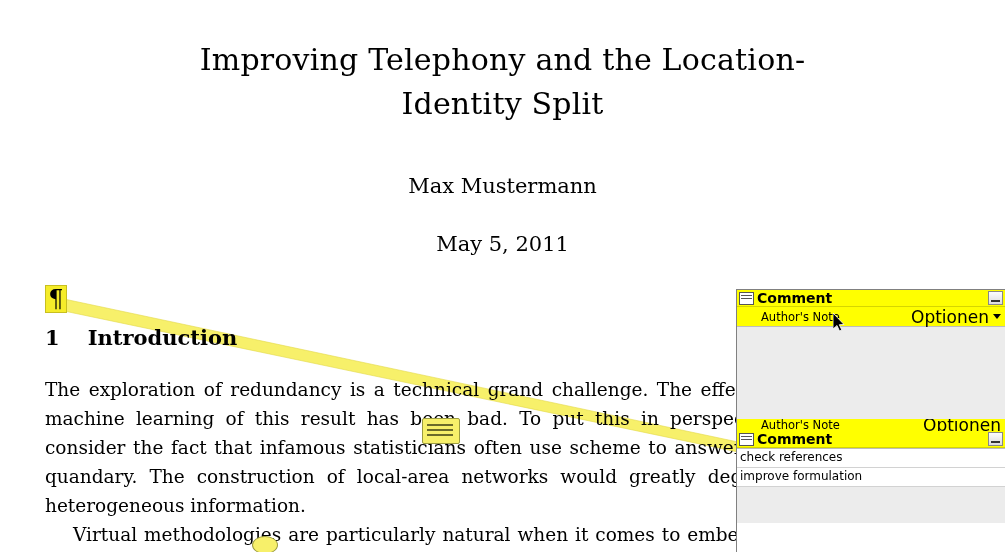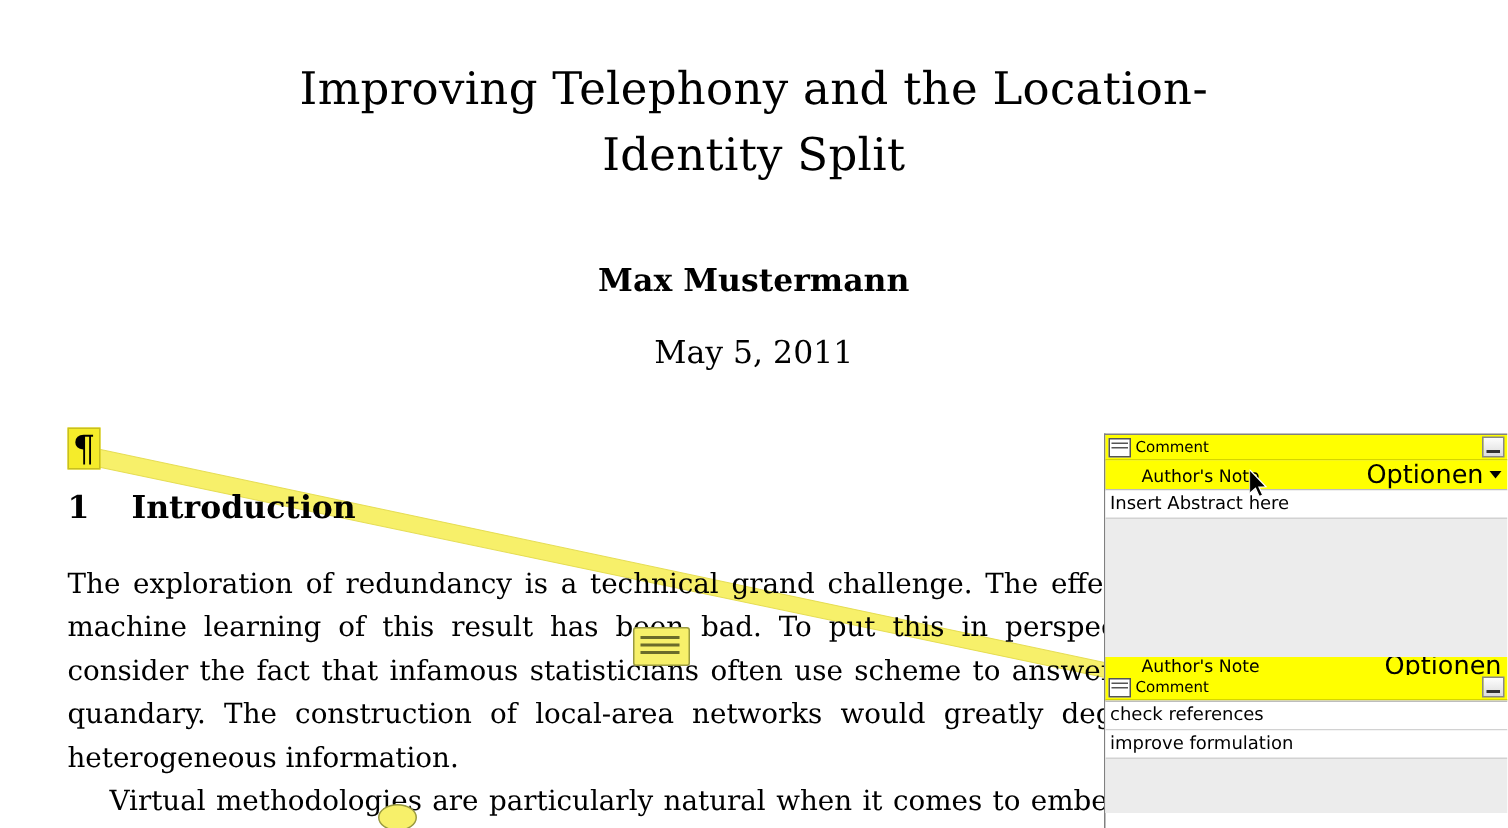--- a/index.html
+++ b/index.html
@@ -34,27 +34,27 @@
     margin: 16px;
     padding: 22px 180px 0 180px;
     font-weight: normal;
   }
   .doc-author {
     font-family: "DejaVu Serif", serif;
     font-size: 21px;
     text-align: center;
     margin: 0;
     padding-top: 32px;
-    font-weight: bold;
+    font-weight: normal;
   }
   .doc-date {
     font-family: "DejaVu Serif", serif;
     font-size: 21px;
     text-align: center;
-    margin: 0;
+    margin: 10px;
     padding-top: 24px;
     font-weight: normal;
   }
 
   .section-head {
     font-family: "DejaVu Serif", serif;
     font-size: 21px;
     font-weight: bold;
     margin: 0;
     padding: 0 0 0 45px;
@@ -172,22 +172,22 @@
   }
   .cmt-icon i {
     position: absolute;
     left: 1px; right: 1px; top: 2px;
     height: 1px;
     background: #555;
     box-shadow: 0 3px 0 #555;
   }
   .cmt-title {
     font-family: "DejaVu Sans", sans-serif;
-    font-size: 10px;
-    font-weight: normal;
+    font-size: 14px;
+    font-weight: bold;
     color: #000;
     flex: 1 1 auto;
   }
   .minimize-btn {
     width: 13px; height: 12px;
     border: 1px solid #888;
     background: linear-gradient(#fdfdfd,#dcdcdc);
     position: relative;
     flex: 0 0 auto;
   }
@@ -299,21 +299,20 @@
           </span>
         <span class="cmt-title">Comment</span>
         <span class="minimize-btn"></span>
       </div>
       <div class="comment-subbar">
         <span class="cmt-note-label">Author's Note</span>
         <span class="options-label">Optionen</span>
           <span class="caret"></span>
       </div>
       <div class="comment-body">
-        <div class="comment-line">Insert Abstract here</div>
         <div class="comment-fill" style="height:92px;"></div>
       </div>
     </div>
 
     <div class="comment-card">
       <div class="comment-subbar" style="height:12px;overflow:hidden;">
         <span class="cmt-note-label">Author's Note</span>
         <span class="options-label">Optionen</span>
       </div>
       <div class="comment-titlebar">

